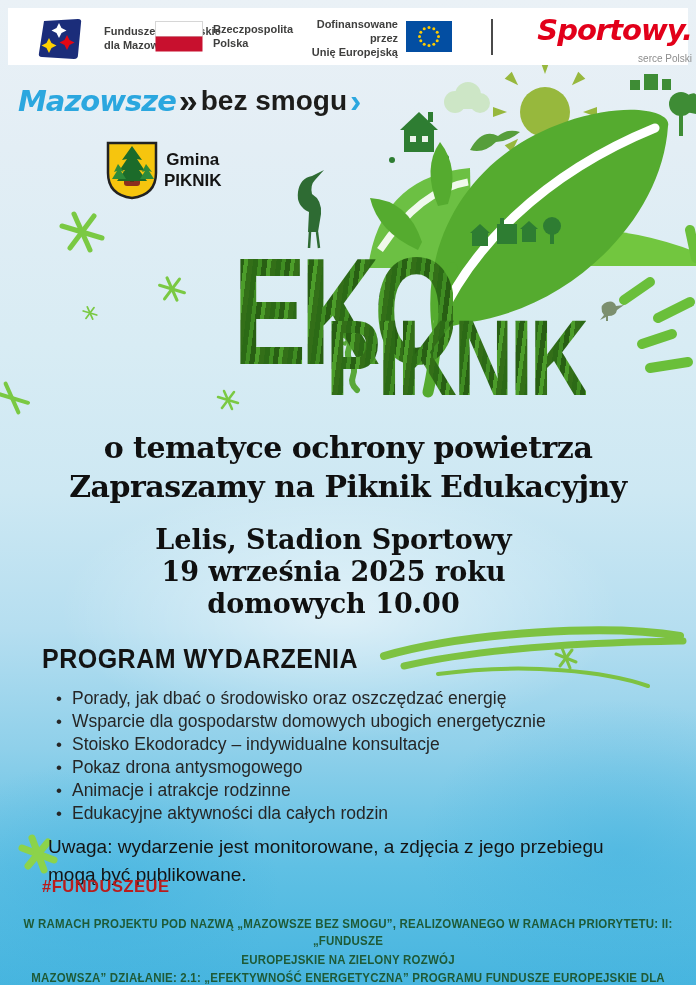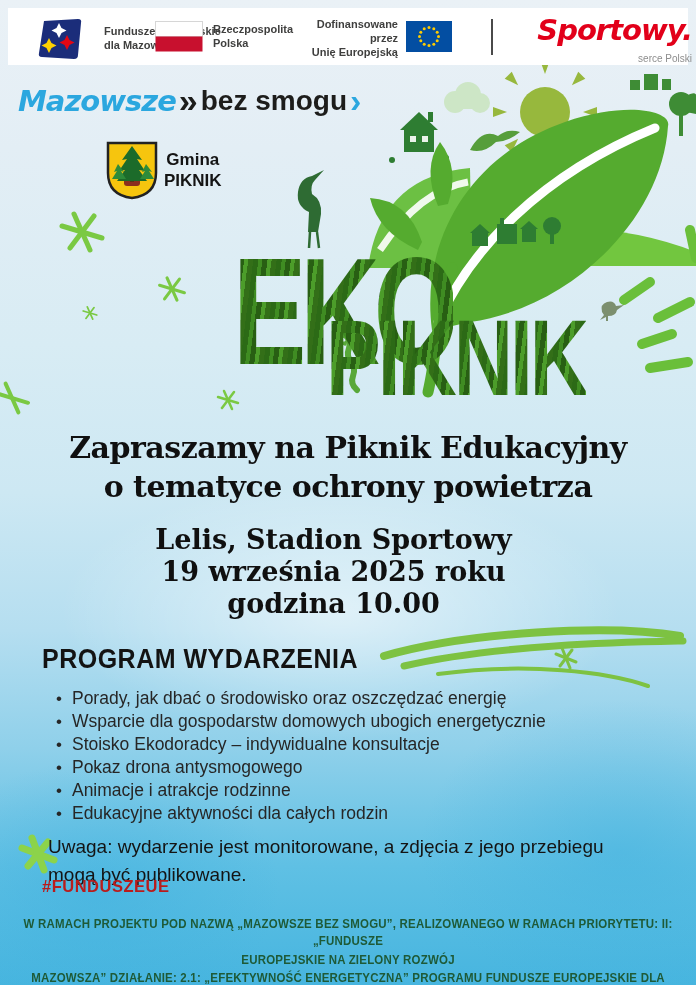--- a/index.html
+++ b/index.html
@@ -325,28 +325,28 @@
   <div class="txt">
     <div>Gmina</div>
     <div>PIKNIK</div>
   </div>
 </div>
 
 <div class="grass eko">EKO</div>
 <div class="grass piknik">PIKNIK</div>
 
 <div class="disp headline">
+  <div>o tematyce ochrony powietrza</div>
   <div>Zapraszamy na Piknik Edukacyjny</div>
-  <div>o tematyce ochrony powietrza</div>
 </div>
 
 <div class="disp venue">
   <div>Lelis, Stadion Sportowy</div>
   <div>19 września 2025 roku</div>
-  <div>godzina 10.00</div>
+  <div>domowych 10.00</div>
 </div>
 
 <svg class="scene" style="left:378px;top:616px;" width="312" height="72" viewBox="0 0 312 72">
   <path d="M6,40 C90,16 230,8 302,20" stroke="#7dc242" stroke-width="8" fill="none" stroke-linecap="round"></path>
   <path d="M26,50 C120,28 255,26 305,25" stroke="#7dc242" stroke-width="7" fill="none" stroke-linecap="round"></path>
   <path d="M60,58 C150,46 230,56 270,70" stroke="#7dc242" stroke-width="4" fill="none" stroke-linecap="round"></path>
   <g stroke="#7dc242" stroke-width="3" stroke-linecap="round">
     <line x1="178" y1="38" x2="198" y2="46"></line>
       <line x1="184" y1="32" x2="192" y2="52"></line>
       <line x1="194" y1="34" x2="182" y2="50"></line>

